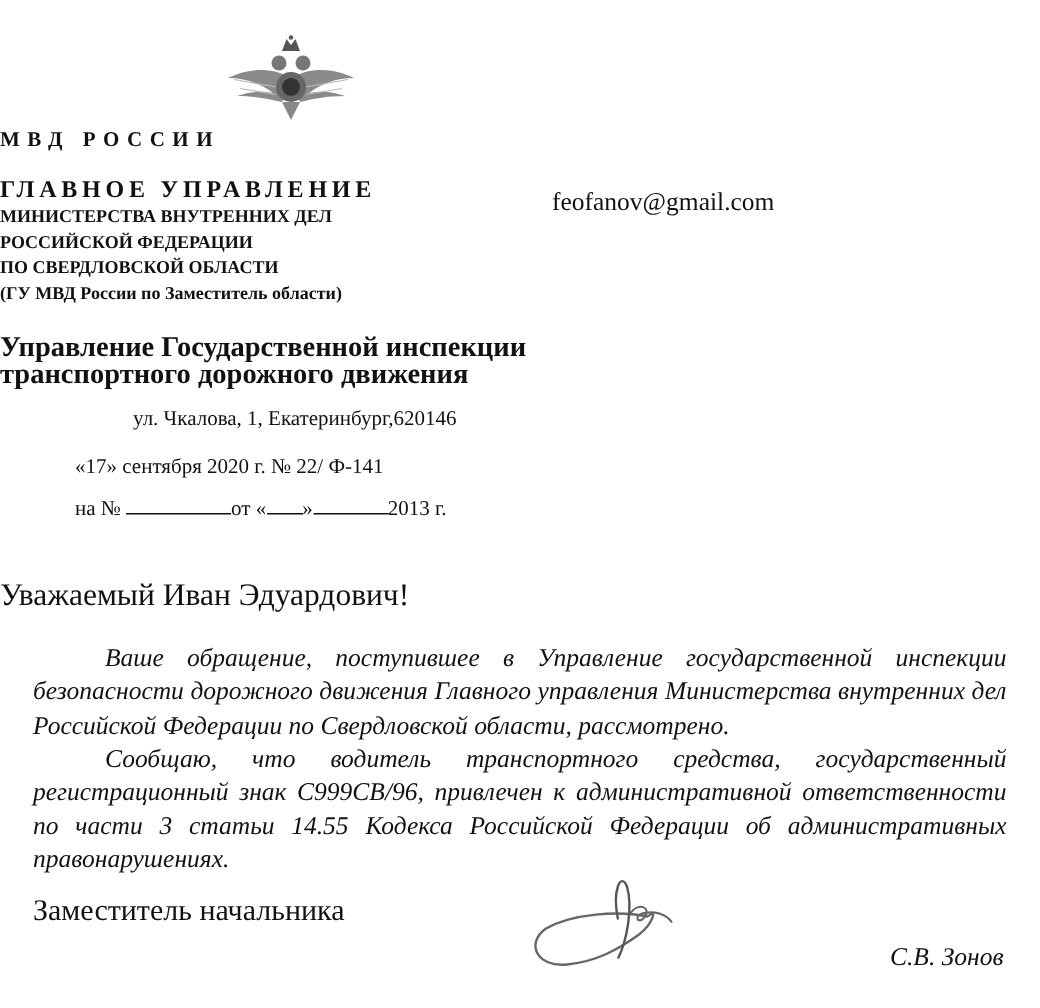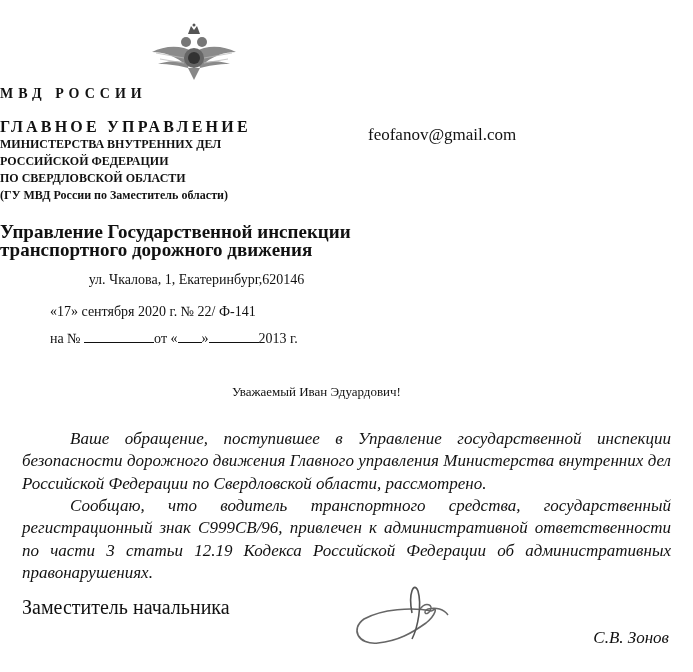--- a/index.html
+++ b/index.html
@@ -12,21 +12,21 @@
   .agency { left: 0; width: 355px; font-weight: bold; }
   .mvd { top: 86px; font-size: 14px; letter-spacing: 5px; }
   .gu-line1 { top: 118px; font-size: 16px; letter-spacing: 3.2px; }
   .gu-line { font-size: 12px; line-height: 17px; }
   .dept { font-size: 19px; line-height: 19px; }
   .addr { top: 272px; left: 0; width: 355px; text-align: center; font-size: 14px; font-weight: normal; padding-left: 19px; }
   .date { top: 304px; left: 50px; font-size: 14px; }
   .ref  { top: 330px; left: 50px; font-size: 14px; }
   .blank { display: inline-block; border-bottom: 1px solid #111; height: 12px; vertical-align: baseline; }
   .recipient { left: 368px; top: 124px; font-size: 17px; line-height: 22px; }
-  .greeting { left: 0; width: 633px; top: 384px; text-align: center; font-size: 13px; }
+  .greeting { left: 0; width: 633px; top: 384px; font-size: 21px; }
   .body-text { left: 22px; width: 649px; font-size: 17px; line-height: 22.4px; text-align: justify; }
   .para1 { top: 428px; }
   .para2 { top: 495px; }
   .indent { text-indent: 48px; font-style: italic; }
   .sig-title { left: 22px; top: 596px; font-size: 20px; }
   .sig-name { right: 24px; top: 628px; font-size: 17px; font-style: italic; }
   .signature { left: 352px; top: 583px; width: 110px; height: 70px; }
 </style>
 </head>
 <body>
@@ -70,21 +70,21 @@
   <span class="blank" style="width:70px"></span><span>от «</span><span class="blank" style="width:24px"></span><span>»</span><span class="blank" style="width:50px"></span><span>2013 г.</span>
 </div>
 
 <div class="abs recipient">
   <div>feofanov@gmail.com</div>
 </div>
 
 <div class="abs greeting">Уважаемый Иван Эдуардович!</div>
 
 <div class="abs body-text para1 indent">Ваше обращение, поступившее в Управление государственной инспекции безопасности дорожного движения Главного управления Министерства внутренних дел Российской Федерации по Свердловской области, рассмотрено.</div>
-<div class="abs body-text para2 indent">Сообщаю, что водитель транспортного средства, государственный регистрационный знак С999СВ/96, привлечен к административной ответственности по части 3 статьи 12.19 Кодекса Российской Федерации об административных правонарушениях.</div>
+<div class="abs body-text para2 indent">Сообщаю, что водитель транспортного средства, государственный регистрационный знак С999СВ/96, привлечен к административной ответственности по части 3 статьи 14.55 Кодекса Российской Федерации об административных правонарушениях.</div>
 
 <svg class="abs signature" viewBox="0 0 110 70">
   <path d="M80 28 C60 24 30 26 12 36 C-2 46 6 62 26 60 C46 58 60 50 74 40 C84 32 86 22 80 28" fill="none" stroke="#666" stroke-width="1.6"></path>
   <path d="M60 30 C56 10 62 -2 66 8 C70 22 66 44 60 56" fill="none" stroke="#555" stroke-width="1.6"></path>
   <path d="M68 26 C74 18 82 22 78 28 C74 34 70 28 76 26 C84 24 92 26 96 32" fill="none" stroke="#666" stroke-width="1.4"></path>
 </svg>
 
 <div class="abs sig-title">Заместитель начальника</div>
 <div class="abs sig-name">С.В. Зонов</div>
 

